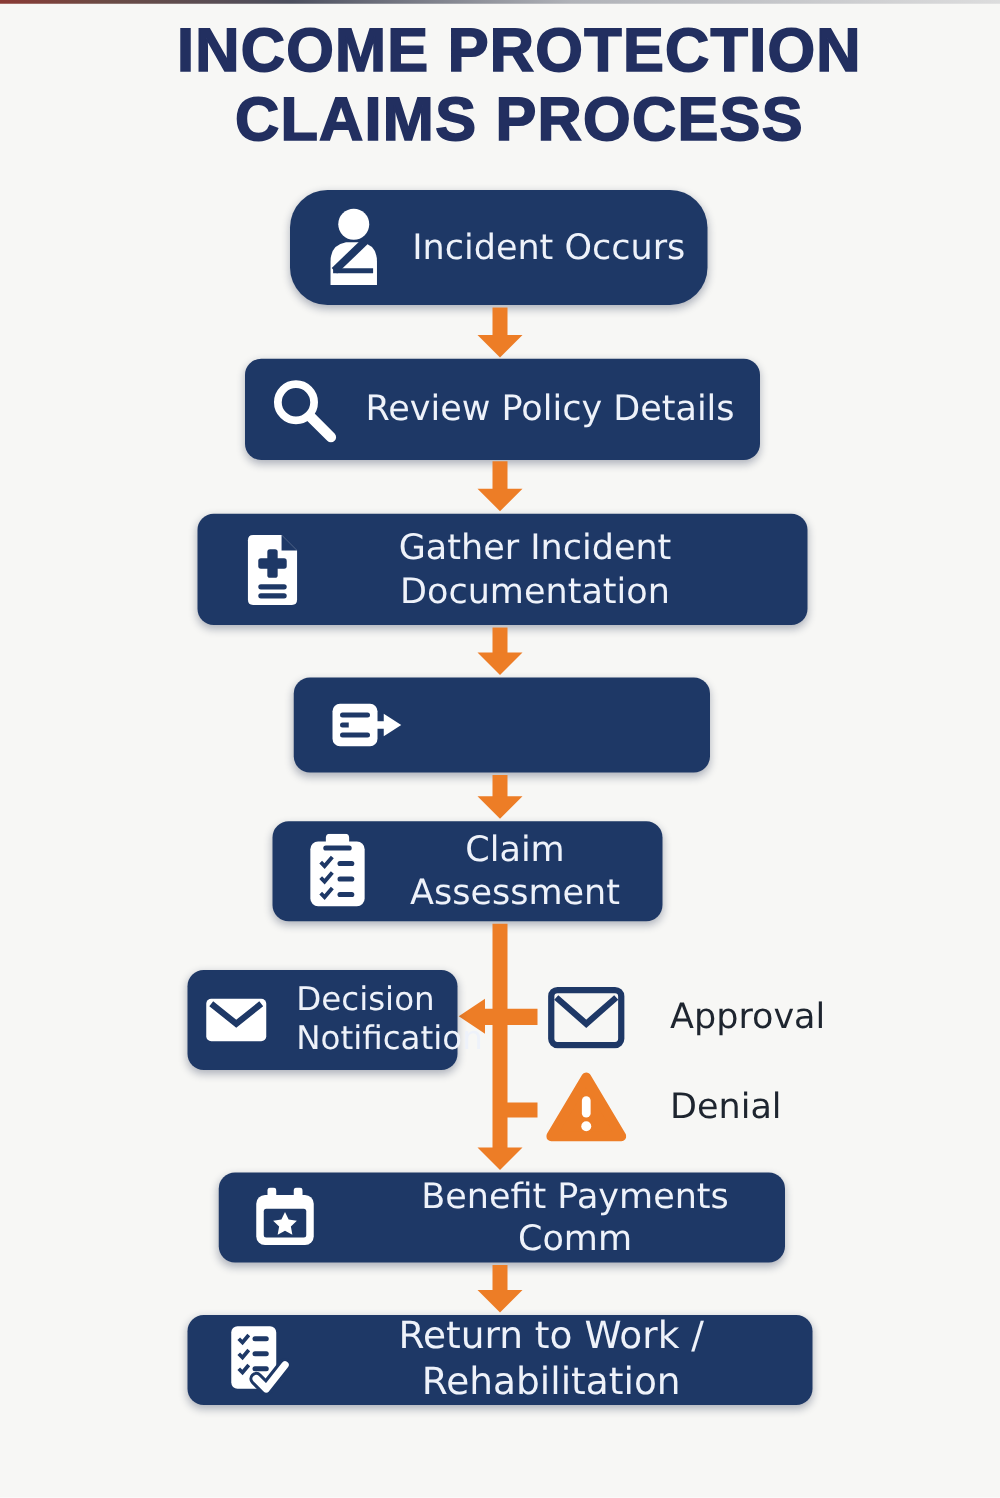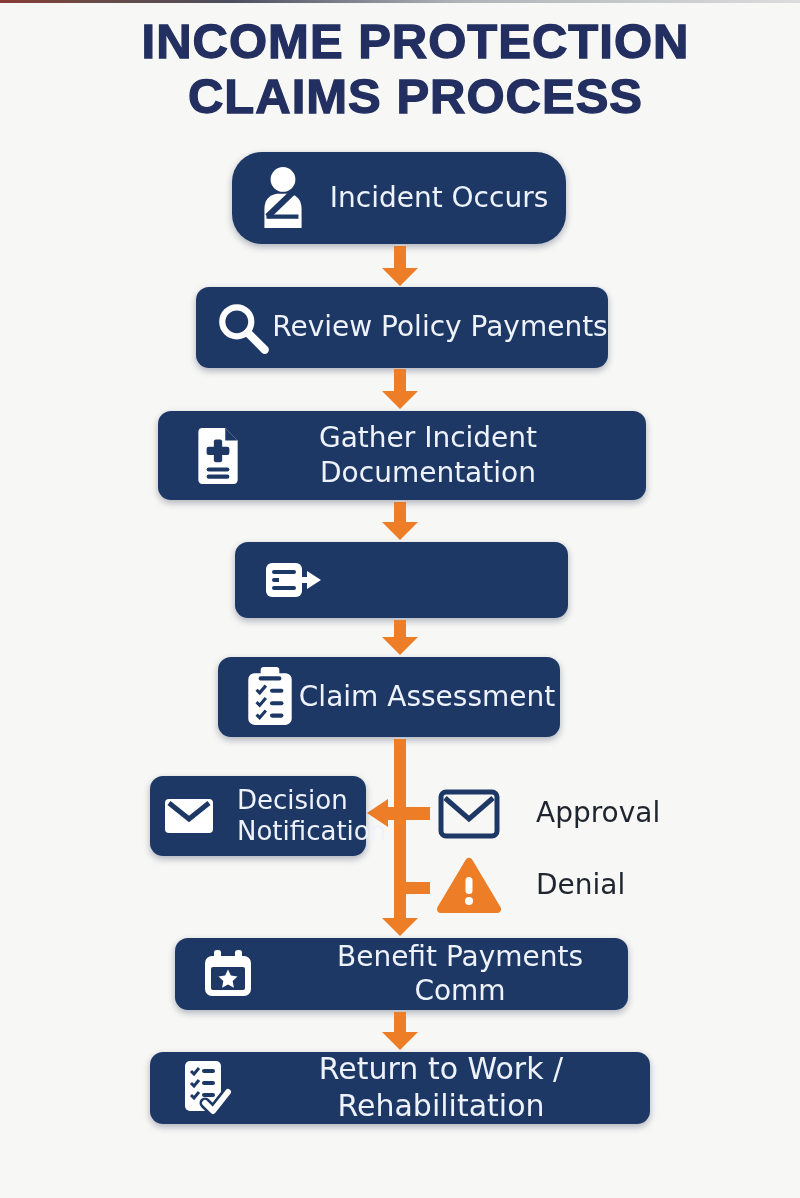--- a/index.html
+++ b/index.html
@@ -29,21 +29,21 @@
   .sidelabel{position:absolute;font-size:28px;color:var(--branch_text,#1e252f);}
   
   .b1{left:232px;top:152px;width:334px;height:92px;border-radius:30px;}
   .b1 .icon{margin-left:22px;}
   .b2{left:196px;top:287px;width:412px;height:81px;}
   .b2 .icon{margin-left:18px;}
   .b3{left:158px;top:411px;width:488px;height:89px;}
   .b3 .icon{margin-left:36px;}
   .b4{left:235px;top:542px;width:333px;height:76px;}
   .b4 .icon{margin-left:30px;}
-  .b5{left:218px;top:657px;width:342px;height:80px;}
+  .b5{left:218px;top:657px;width:312px;height:80px;}
   .b5 .icon{margin-left:28px;}
   .b6{left:150px;top:776px;width:216px;height:80px;}
   .b6 .icon{margin-left:14px;}
   .b6 .label{flex:none;width:138px;text-align:left;margin-left:23px;font-size:26px;line-height:1.18;}
   .b7{left:175px;top:938px;width:453px;height:72px;gap:39px;}
   .b7 .icon{margin-left:28px;}
   .b8{left:150px;top:1052px;width:500px;height:72px;}
   .b8 .icon{margin-left:30px;}
   .b8 .label{font-size:30px;}
 </style>
@@ -70,21 +70,21 @@
   <div class="shaft" style="top:246px;height:24px;"></div>
   <div class="headdown" style="top:268px;"></div>
 
   <div class="step b2">
     <span class="icon">
       <svg width="58" height="58" viewBox="0 0 56 56">
         <circle class="sw" cx="22" cy="22" r="14" stroke-width="6"></circle>
         <line class="sw" x1="33" y1="33" x2="49" y2="49" stroke-width="8" stroke-linecap="round"></line>
       </svg>
     </span>
-    <span class="label">Review Policy Payments</span>
+    <span class="label">Review Policy Details</span>
   </div>
 
   <div class="shaft" style="top:369px;height:24px;"></div>
   <div class="headdown" style="top:391px;"></div>
 
   <div class="step b3">
     <span class="icon">
       <svg width="48" height="60" viewBox="0 0 46 58">
         <path class="fw" d="M4,6 Q4,2 8,2 L30,2 L42,14 L42,52 Q42,56 38,56 L8,56 Q4,56 4,52 Z"></path>
         <path class="fn" d="M30,2 L30,14 L42,14 Z"></path>

